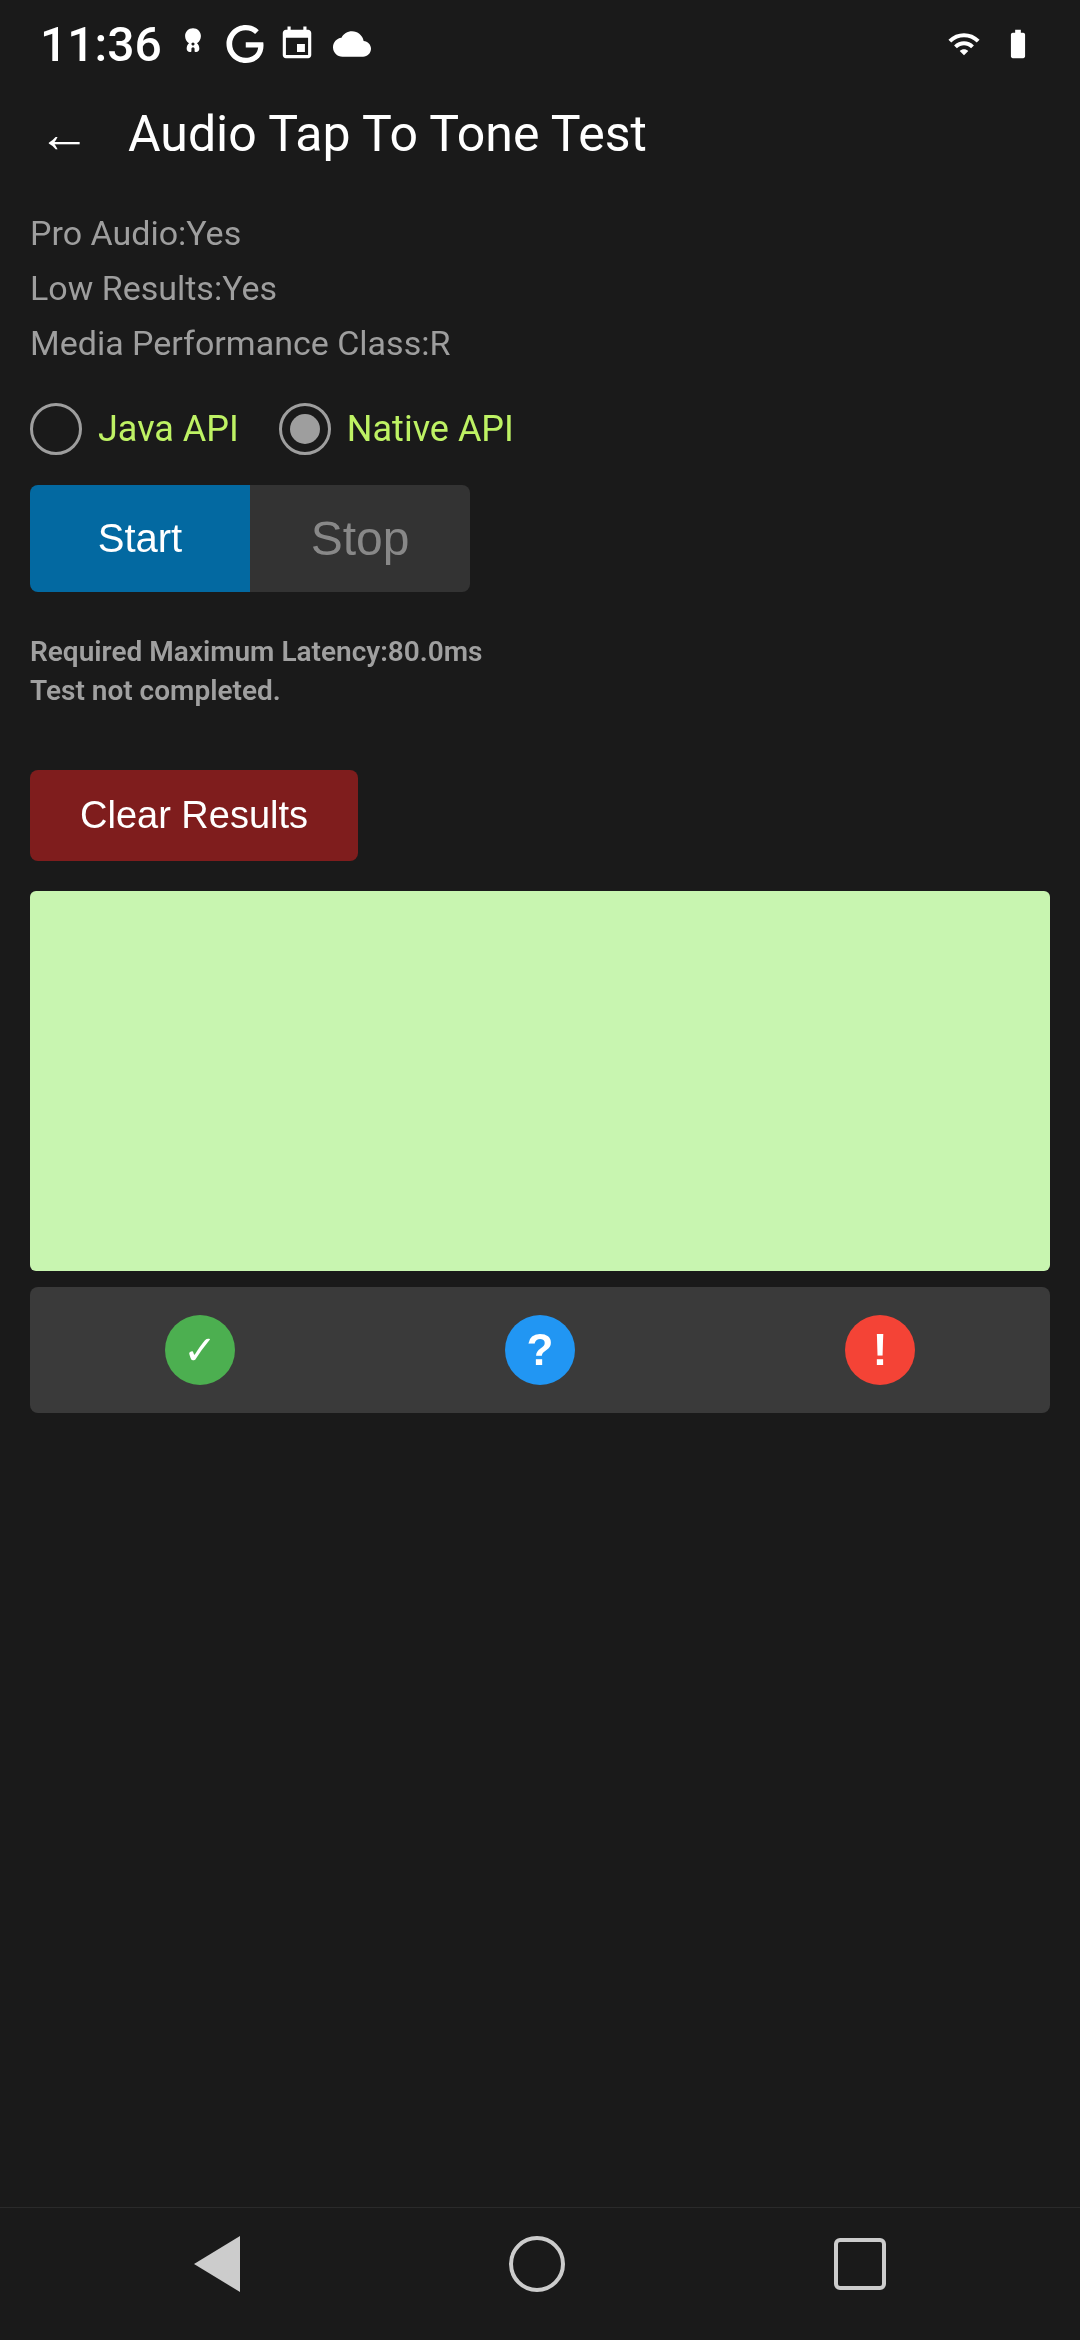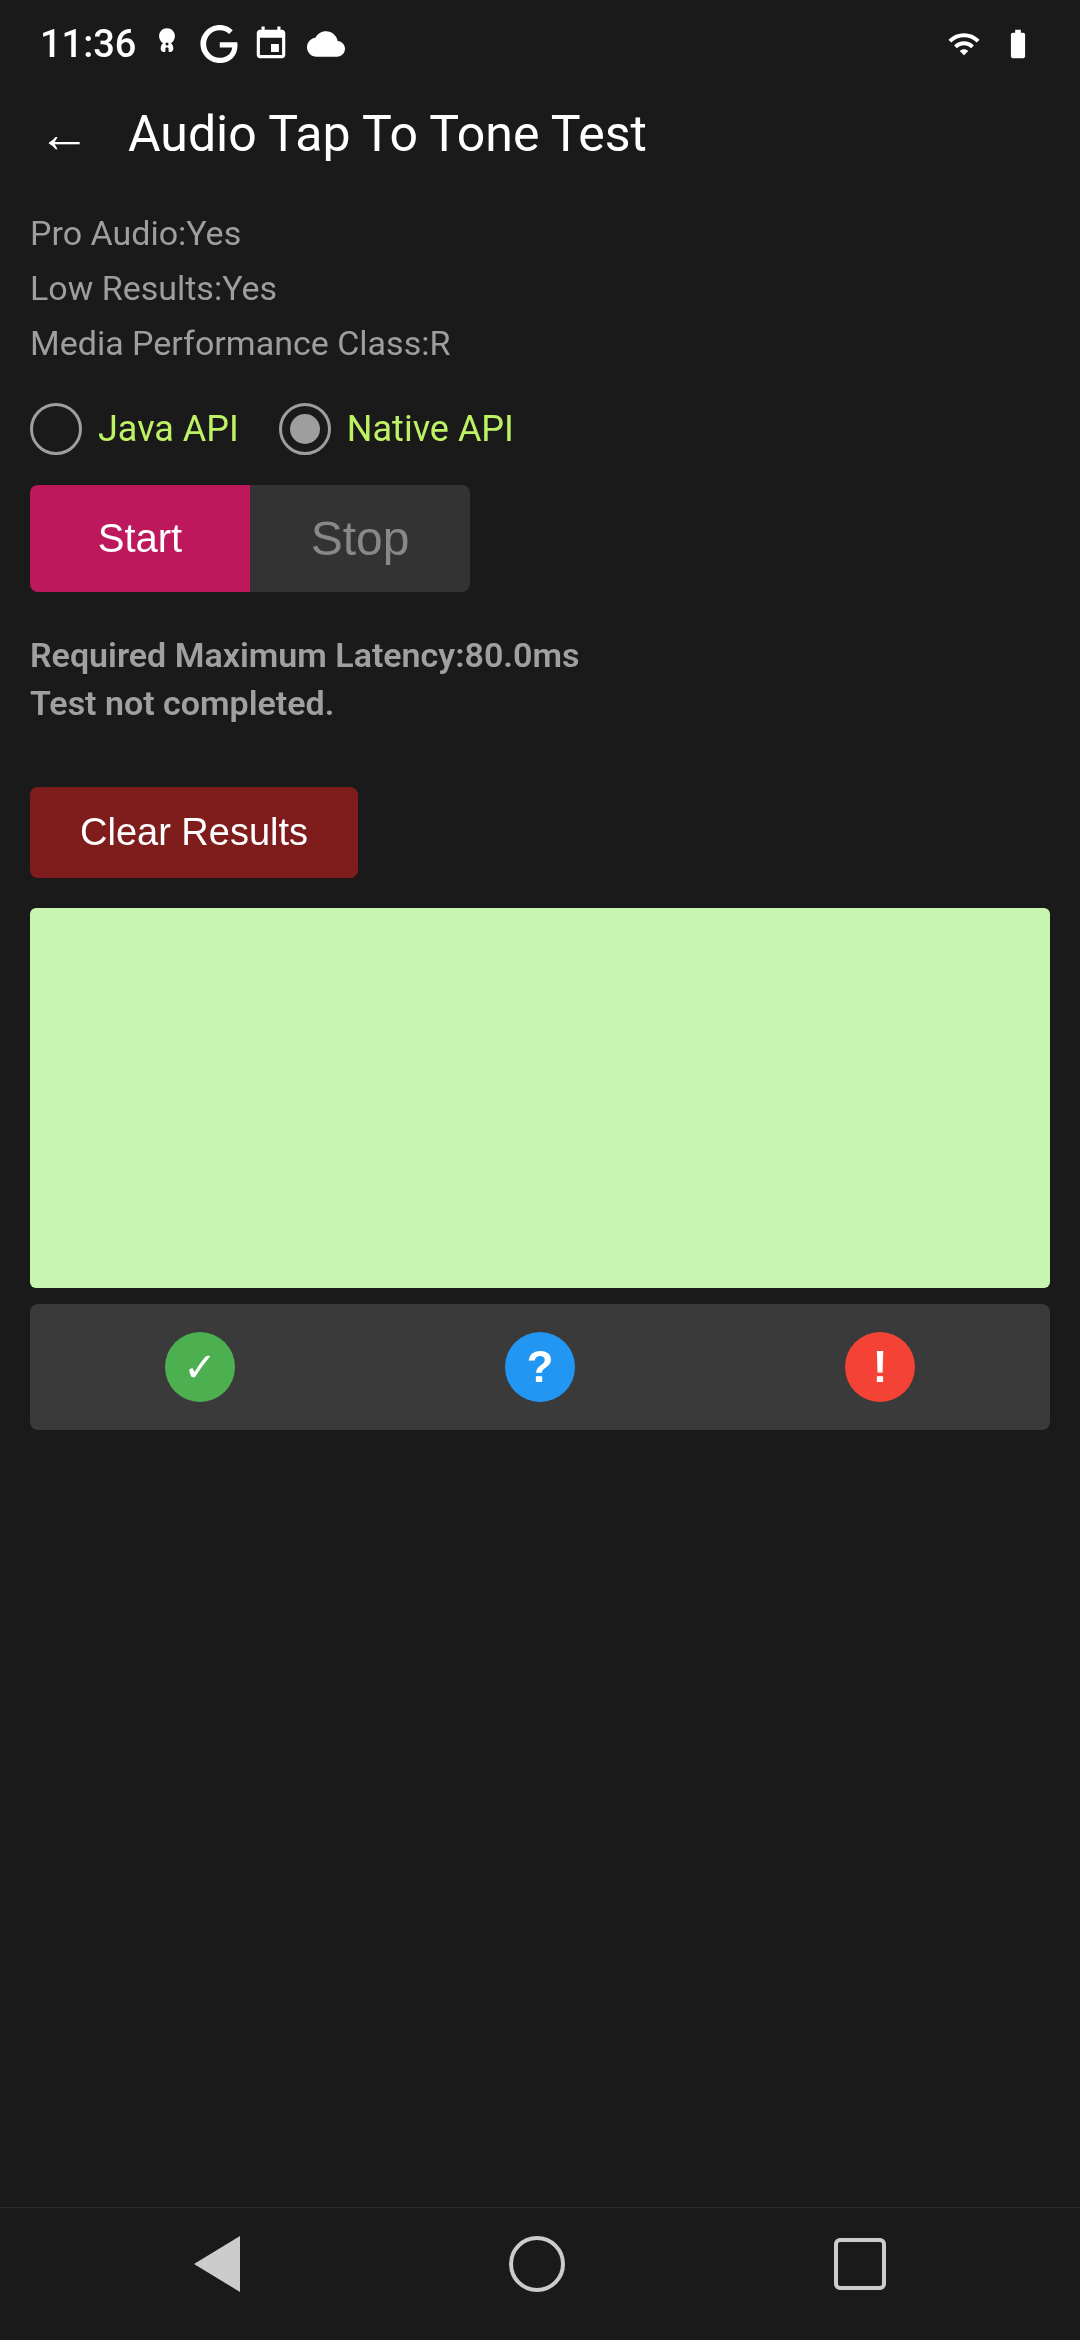--- a/index.html
+++ b/index.html
@@ -24,21 +24,21 @@
     
     .status-bar {
       display: flex;
       justify-content: space-between;
       align-items: center;
       padding: 18px 40px 10px 40px;
       height: 80px;
     }
 
     .status-time {
-      font-size: 38px;
+      font-size: 48px;
       font-weight: 500;
       color: #ffffff;
     }
 
     .status-icons-left {
       display: flex;
       align-items: center;
       gap: 14px;
       margin-left: 12px;
     }
@@ -136,21 +136,21 @@
     }
 
     
     .button-group {
       display: flex;
       gap: 0;
       padding: 10px 30px 20px 30px;
     }
 
     .btn-start {
-      background: #be185d;
+      background: #0369a1;
       color: #ffffff;
       border: none;
       padding: 26px 60px;
       font-size: 40px;
       font-weight: 500;
       border-radius: 8px 0 0 8px;
       cursor: pointer;
       min-width: 220px;
     }
 
@@ -166,21 +166,21 @@
       min-width: 220px;
     }
 
     
     .status-text-section {
       padding: 20px 30px;
     }
 
     .status-main-text {
       color: #a0a0a0;
-      font-size: 34px;
+      font-size: 28px;
       font-weight: 600;
       line-height: 1.4;
     }
 
     
     .clear-results-section {
       padding: 40px 30px 20px 30px;
     }
 
     .btn-clear {

